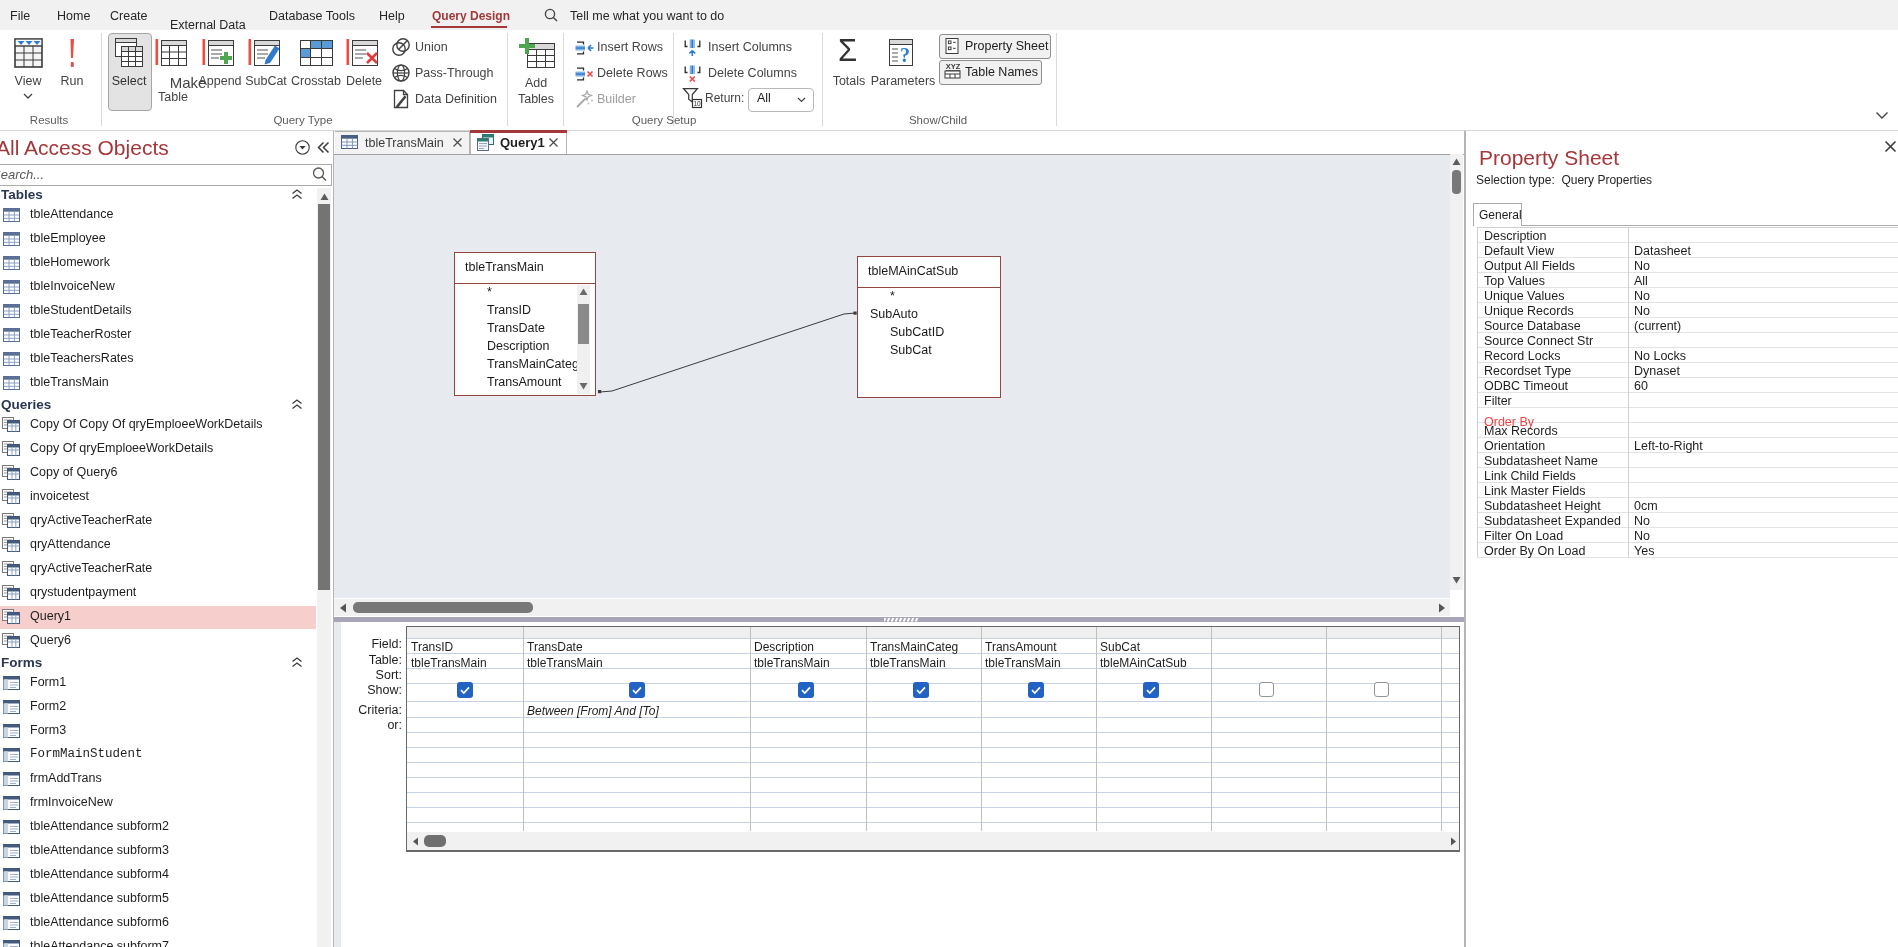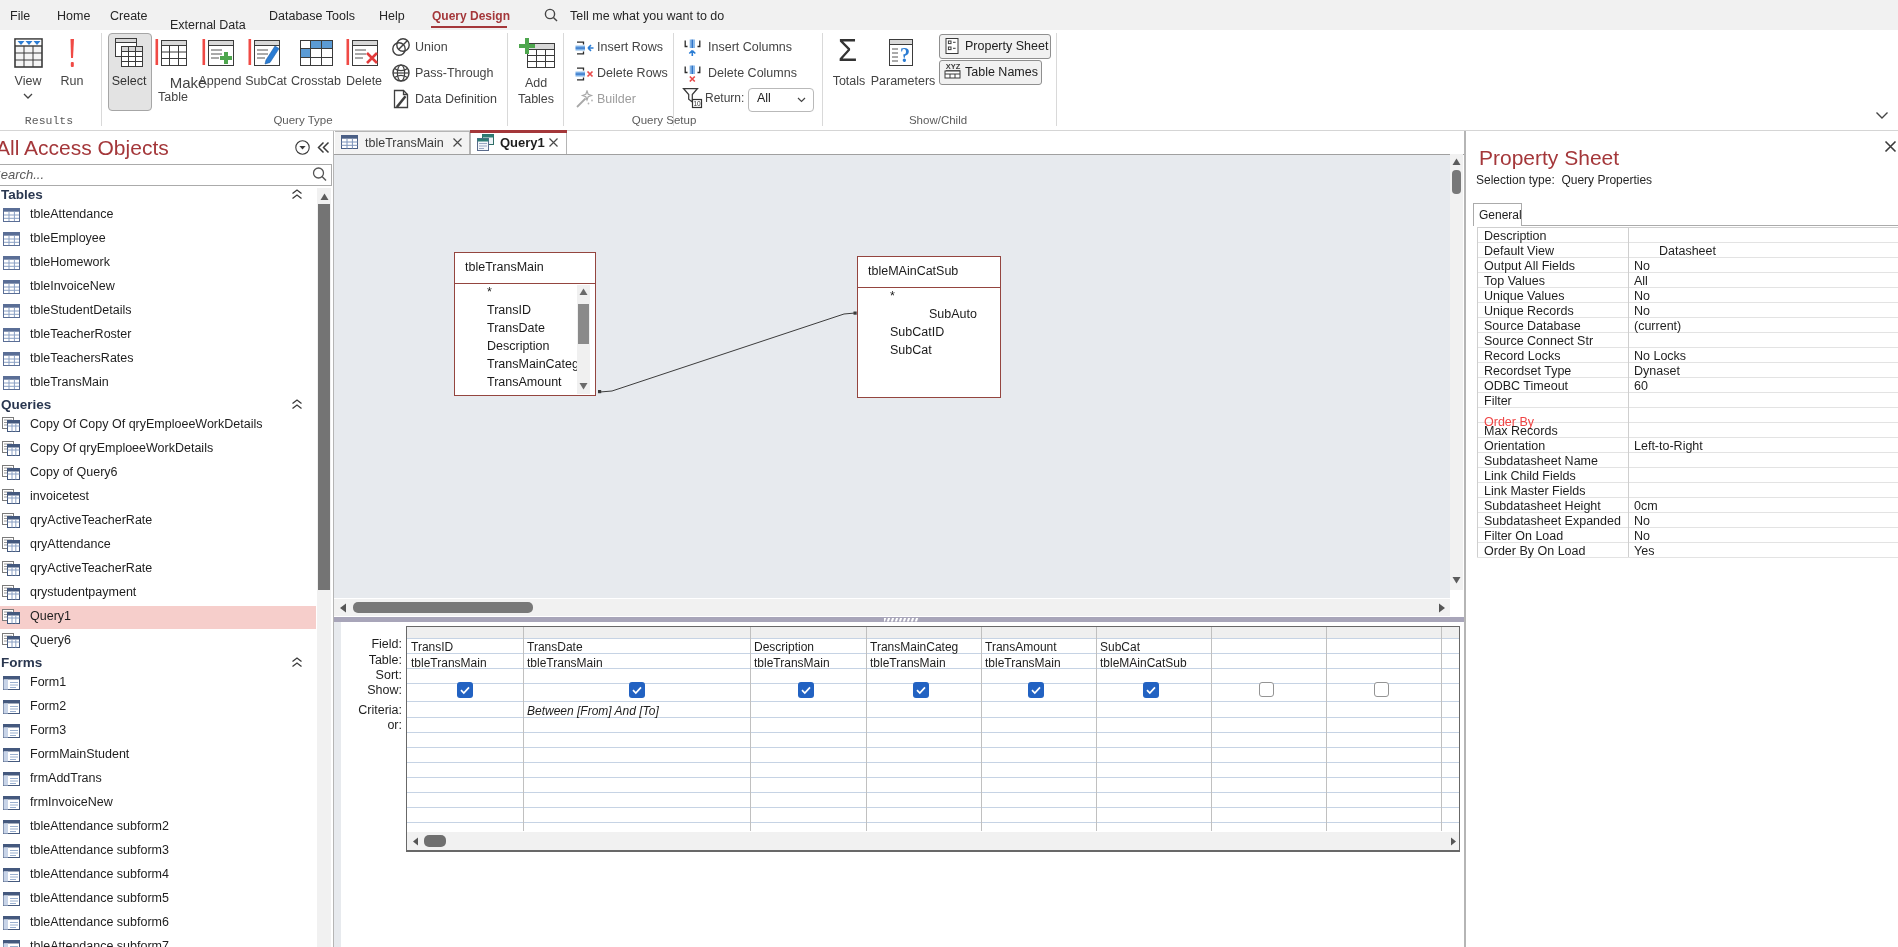--- a/index.html
+++ b/index.html
@@ -41,21 +41,21 @@
 <div class="t" style="left:28px;top:74px;transform:translateX(-50%);font-size:12.5px;color:#444444;">View</div>
 <svg class="abs" style="left:23px;top:93px;" width="10" height="6" viewBox="0 0 10 6">
 <polyline points="1,1 5,5 9,1" fill="none" stroke="#444" stroke-width="1.3"></polyline>
     </svg>
 <svg class="abs" style="left:64px;top:38px;" width="16" height="30" viewBox="0 0 16 30">
 <path d="M6.5 1 h3.5 l-1 19 h-2 z" fill="#f04a45"></path>
       <rect x="6.8" y="24" width="3" height="5" rx="1" fill="#f04a45"></rect>
     </svg>
 <div class="t" style="left:72px;top:74px;transform:translateX(-50%);font-size:12.5px;color:#444444;">Run</div>
 <div class="vline" style="left:101px;top:33px;height:93px;background:#d9d9d9;"></div>
-<div class="t" style="left:49px;top:114px;transform:translateX(-50%);font-size:11.5px;color:#5c5c5c;font-family:Liberation Mono, monospace;">Results</div>
+<div class="t" style="left:49px;top:114px;transform:translateX(-50%);font-size:11.5px;color:#5c5c5c;">Results</div>
 <div class="abs" style="left:108px;top:33px;width:42px;height:76px;background:#e3e3e3;border:1px solid #a6a6a6;border-radius:4px;"></div>
 <svg class="abs" style="left:113px;top:37px;" width="32" height="32" viewBox="0 0 32 32">
 <rect x="2.5" y="1.5" width="21" height="18" fill="#fff" stroke="#3b3b3b"></rect>
 <rect x="2.5" y="1.5" width="21" height="4" fill="#d8d8d8" stroke="#3b3b3b"></rect>
 <rect x="8.5" y="9.5" width="21" height="20" fill="#fff" stroke="#3b3b3b"></rect>
 <rect x="8.5" y="9.5" width="21" height="5" fill="#d8d8d8" stroke="#3b3b3b"></rect>
 <line x1="8.5" y1="19.5" x2="29.5" y2="19.5" stroke="#3b3b3b"></line>
       <line x1="8.5" y1="24.5" x2="29.5" y2="24.5" stroke="#3b3b3b"></line>
 <line x1="15.5" y1="9.5" x2="15.5" y2="29.5" stroke="#3b3b3b"></line>
       <line x1="22.5" y1="9.5" x2="22.5" y2="29.5" stroke="#3b3b3b"></line>
@@ -497,21 +497,21 @@
     </svg>
 <div class="t" style="left:30px;top:723px;font-size:12.5px;color:#1e1e1e;">Form3</div>
 <svg class="abs" style="left:3px;top:748px;" width="17" height="14" viewBox="0 0 17 14">
 <rect x="0.5" y="0.5" width="16" height="13" fill="#fff" stroke="#44597e"></rect>
 <rect x="0.5" y="0.5" width="16" height="3" fill="#44597e"></rect>
 <rect x="0.5" y="3.5" width="4.5" height="10" fill="#c8d4e8"></rect>
 <line x1="7" y1="6.5" x2="15" y2="6.5" stroke="#9ab0d0"></line>
 <line x1="7" y1="9" x2="15" y2="9" stroke="#9ab0d0"></line>
 <line x1="7" y1="11.5" x2="13" y2="11.5" stroke="#9ab0d0"></line>
     </svg>
-<div class="t" style="left:30px;top:747px;font-size:12.5px;color:#1e1e1e;">FormMainStudent</div>
+<div class="t" style="left:30px;top:747px;font-size:12.5px;color:#1e1e1e;font-family:Liberation Mono, monospace;">FormMainStudent</div>
 <svg class="abs" style="left:3px;top:772px;" width="17" height="14" viewBox="0 0 17 14">
 <rect x="0.5" y="0.5" width="16" height="13" fill="#fff" stroke="#44597e"></rect>
 <rect x="0.5" y="0.5" width="16" height="3" fill="#44597e"></rect>
 <rect x="0.5" y="3.5" width="4.5" height="10" fill="#c8d4e8"></rect>
 <line x1="7" y1="6.5" x2="15" y2="6.5" stroke="#9ab0d0"></line>
 <line x1="7" y1="9" x2="15" y2="9" stroke="#9ab0d0"></line>
 <line x1="7" y1="11.5" x2="13" y2="11.5" stroke="#9ab0d0"></line>
     </svg>
 <div class="t" style="left:30px;top:771px;font-size:12.5px;color:#1e1e1e;">frmAddTrans</div>
 <svg class="abs" style="left:3px;top:796px;" width="17" height="14" viewBox="0 0 17 14">
@@ -628,21 +628,21 @@
       <path d="M4.5 0.5 L8.5 7 H0.5 z" fill="#6a6a6a"></path>
     </svg>
 <div class="abs" style="left:578px;top:304px;width:11px;height:40px;background:#8a8a8a;"></div>
 <svg class="abs" style="left:579px;top:382px;" width="9" height="8" viewBox="0 0 9 8">
       <path d="M4.5 7.5 L8.5 1 H0.5 z" fill="#6a6a6a"></path>
     </svg>
 <div class="abs" style="left:857px;top:256px;width:144px;height:142px;background:#fff;border:1px solid #94453f;box-sizing:border-box;"></div>
 <div class="t" style="left:868px;top:264px;font-size:12.5px;color:#1a1a1a;">tbleMAinCatSub</div>
 <div class="hline" style="left:858px;top:287px;width:142px;background:#94453f;"></div>
 <div class="t" style="left:890px;top:289px;font-size:12.5px;color:#1a1a1a;">*</div>
-<div class="t" style="left:929px;top:307px;font-size:12.5px;color:#1a1a1a;">SubAuto</div>
+<div class="t" style="left:870px;top:307px;font-size:12.5px;color:#1a1a1a;">SubAuto</div>
 <div class="t" style="left:890px;top:325px;font-size:12.5px;color:#1a1a1a;">SubCatID</div>
 <div class="t" style="left:890px;top:343px;font-size:12.5px;color:#1a1a1a;">SubCat</div>
 <div class="abs" style="left:334px;top:599px;width:1116px;height:17px;background:#f1f1f1;"></div>
 <svg class="abs" style="left:339px;top:603px;" width="8" height="10" viewBox="0 0 8 10">
       <path d="M7 0.5 L1 5 l6 4.5 z" fill="#555"></path>
     </svg>
 <div class="abs" style="left:353px;top:602px;width:180px;height:11px;background:#787878;border-radius:5px;"></div>
 <svg class="abs" style="left:1438px;top:603px;" width="8" height="10" viewBox="0 0 8 10">
       <path d="M1 0.5 L7 5 l-6 4.5 z" fill="#555"></path>
     </svg>
@@ -755,21 +755,21 @@
 <div class="t" style="left:1479px;top:146px;font-size:21px;color:#a4373a;">Property Sheet</div>
 <div class="t" style="left:1476px;top:173px;font-size:12px;color:#262626;">Selection type:&nbsp; Query Properties</div>
 <div class="abs" style="left:1473px;top:203px;width:49px;height:23px;background:#fff;border:1px solid #ababab;border-bottom:none;box-sizing:border-box;"></div>
 <div class="t" style="left:1479px;top:208px;font-size:12px;color:#1e1e1e;">General</div>
 <div class="hline" style="left:1522px;top:225px;width:376px;background:#ababab;"></div>
 <div class="hline" style="left:1477px;top:227px;width:421px;background:#cfcfcf;"></div>
 <div class="hline" style="left:1477px;top:242px;width:421px;background:#e3e3e3;"></div>
 <div class="t" style="left:1484px;top:229px;font-size:12.5px;color:#1e1e1e;">Description</div>
 <div class="hline" style="left:1477px;top:257px;width:421px;background:#e3e3e3;"></div>
 <div class="t" style="left:1484px;top:244px;font-size:12.5px;color:#1e1e1e;">Default View</div>
-<div class="t" style="left:1634px;top:244px;font-size:12.5px;color:#1e1e1e;margin-left:25px;">Datasheet</div>
+<div class="t" style="left:1634px;top:244px;font-size:12.5px;color:#1e1e1e;">Datasheet</div>
 <div class="hline" style="left:1477px;top:272px;width:421px;background:#e3e3e3;"></div>
 <div class="t" style="left:1484px;top:259px;font-size:12.5px;color:#1e1e1e;">Output All Fields</div>
 <div class="t" style="left:1634px;top:259px;font-size:12.5px;color:#1e1e1e;">No</div>
 <div class="hline" style="left:1477px;top:287px;width:421px;background:#e3e3e3;"></div>
 <div class="t" style="left:1484px;top:274px;font-size:12.5px;color:#1e1e1e;">Top Values</div>
 <div class="t" style="left:1634px;top:274px;font-size:12.5px;color:#1e1e1e;">All</div>
 <div class="hline" style="left:1477px;top:302px;width:421px;background:#e3e3e3;"></div>
 <div class="t" style="left:1484px;top:289px;font-size:12.5px;color:#1e1e1e;">Unique Values</div>
 <div class="t" style="left:1634px;top:289px;font-size:12.5px;color:#1e1e1e;">No</div>
 <div class="hline" style="left:1477px;top:317px;width:421px;background:#e3e3e3;"></div>

